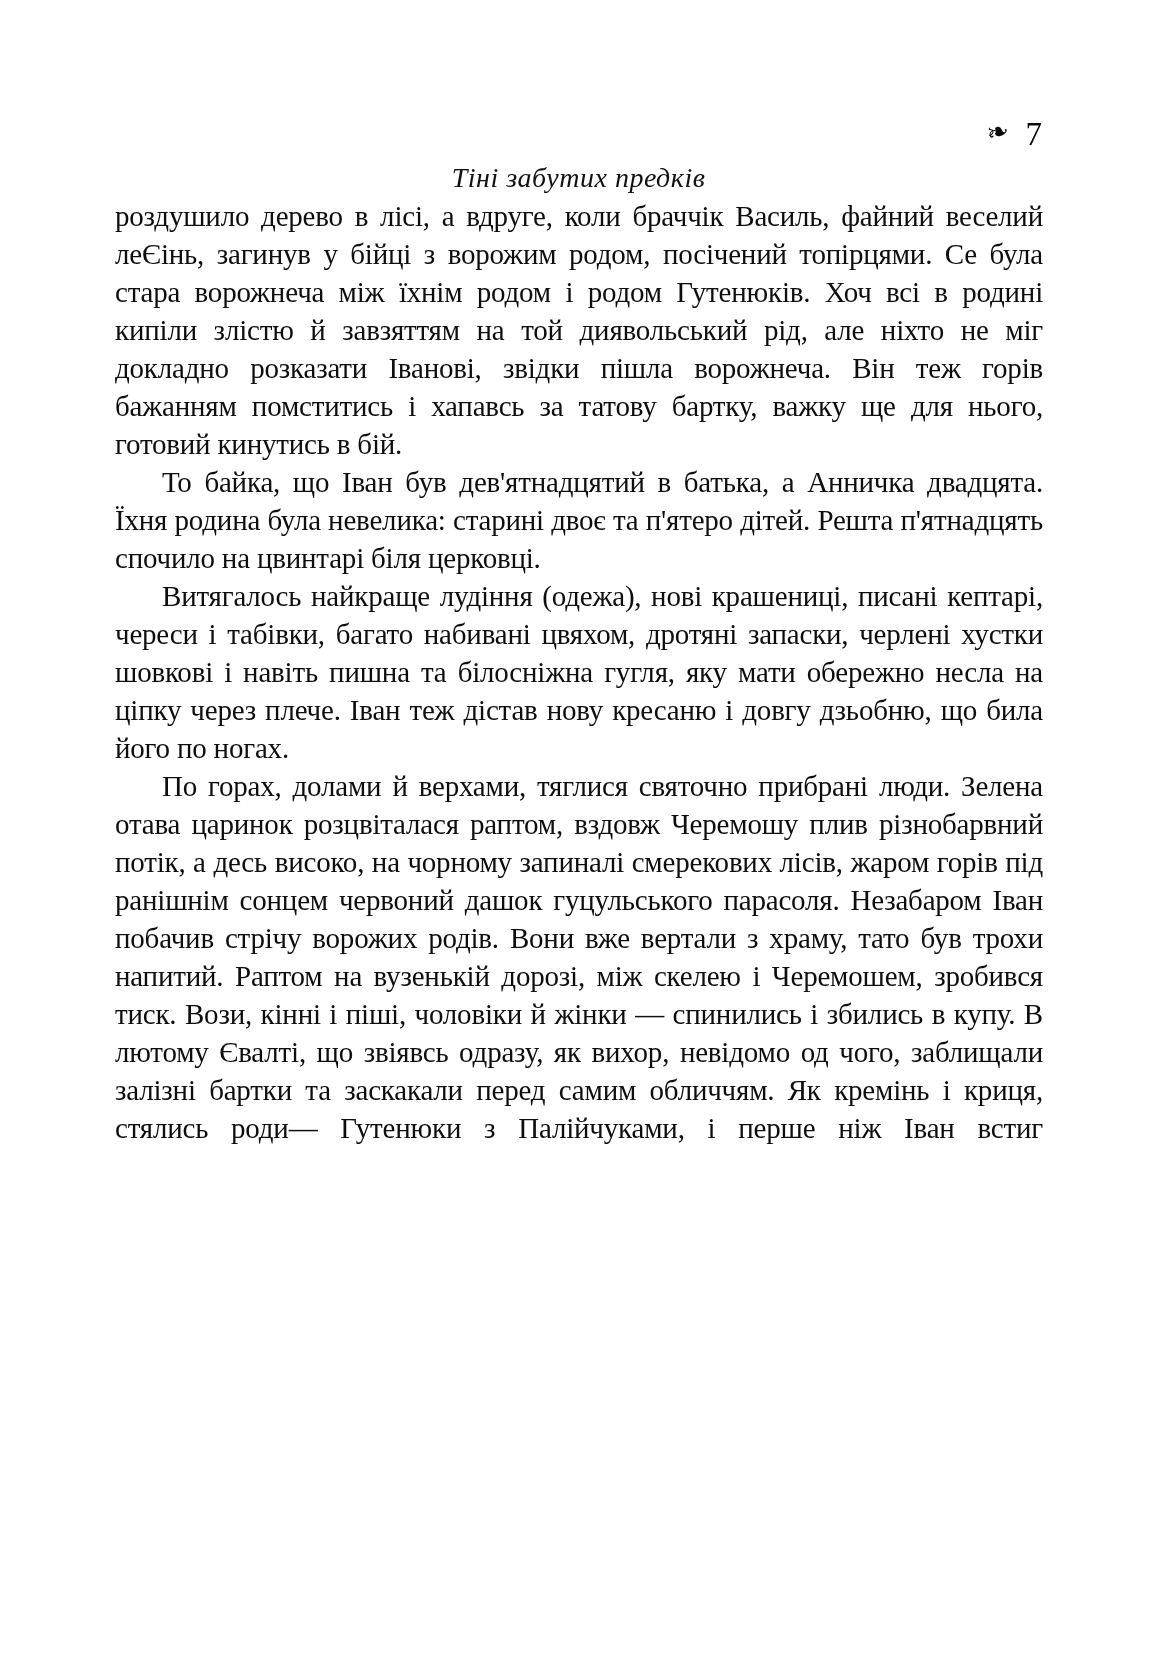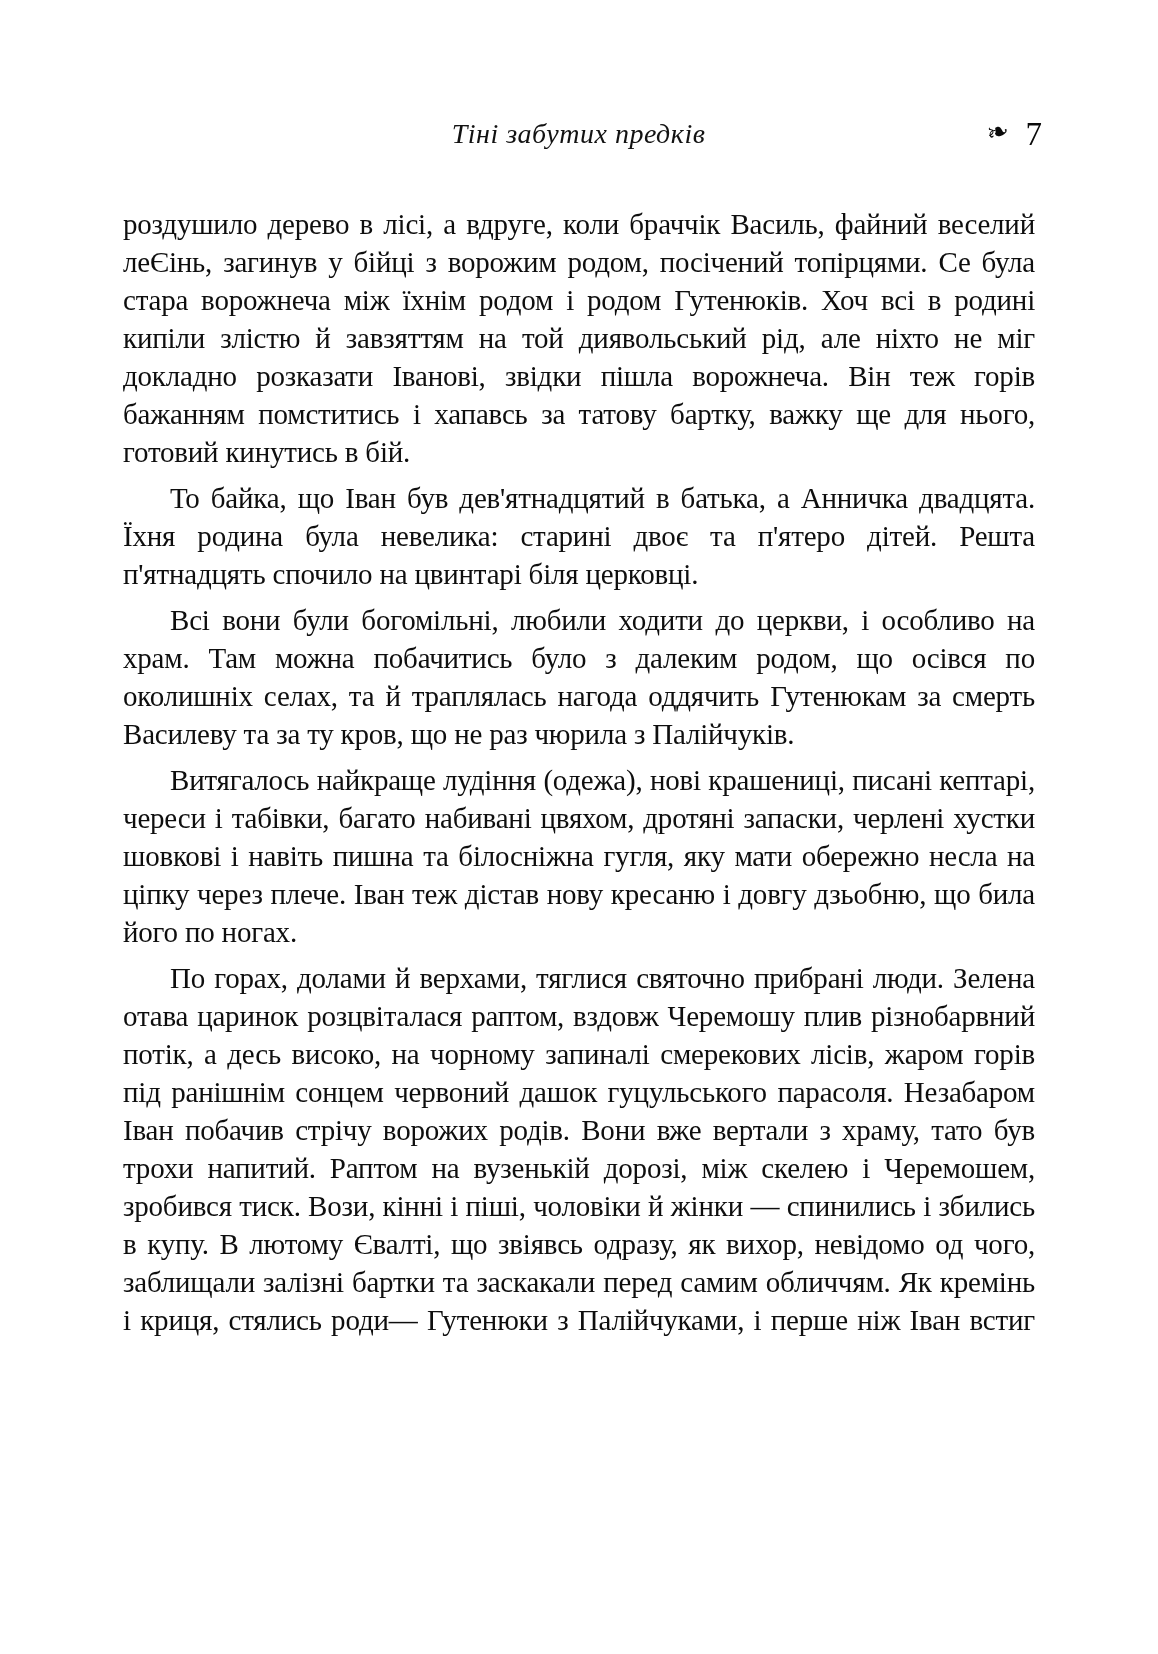--- a/index.html
+++ b/index.html
@@ -25,20 +25,21 @@
     right: 116px;
     height: 44px;
   }
   .header-title {
     text-align: center;
     font-style: italic;
     font-size: 28px;
     line-height: 40px;
     letter-spacing: 0.5px;
     color: #121212;
+    margin-top: 44px;
   }
   .header-right {
     position: absolute;
     right: 0;
     top: 0;
     height: 40px;
     display: flex;
     align-items: center;
     gap: 16px;
   }
@@ -59,21 +60,21 @@
     position: absolute;
     top: 197px;
     left: 115px;
     width: 928px;
     font-size: 29px;
     line-height: 38px;
     text-align: justify;
     letter-spacing: -0.2px;
   }
   .body-text p {
-    margin: 8px;
+    margin: 0;
     padding: 0;
     text-indent: 47px;
   }
   .body-text p.continuation {
     text-indent: 0;
   }
   .body-text p.runs-on {
     text-align-last: justify;
   }
 </style>
@@ -86,18 +87,17 @@
     <div class="header-title">Тіні забутих предків</div>
     <div class="header-right">
       <span class="fleuron">❧</span>
       <span class="page-num">7</span>
     </div>
   </header>
 
   <main class="body-text">
     <p class="continuation">роздушило дерево в лісі, а вдруге, коли браччік Василь, файний веселий леЄінь, загинув у бійці з ворожим родом, посічений топірцями. Се була стара ворожнеча між їхнім родом і родом Гутенюків. Хоч всі в родині кипіли злістю й завзяттям на той диявольський рід, але ніхто не міг докладно розказати Іванові, звідки пішла ворожнеча. Він теж горів бажанням помститись і хапавсь за татову бартку, важку ще для нього, готовий кинутись в бій.</p>
     <p>То байка, що Іван був дев'ятнадцятий в батька, а Анничка двадцята. Їхня родина була невелика: старині двоє та п'ятеро дітей. Решта п'ятнадцять спочило на цвинтарі біля церковці.</p>
-    <p>Всі вони були богомільні, любили ходити до церкви, і особливо на храм. Там можна побачитись було з далеким родом, що осівся по околишніх селах, та й траплялась нагода оддячить Гутенюкам за смерть Василеву та за ту кров, що не раз чюрила з Палійчуків.</p>
     <p>Витягалось найкраще лудіння (одежа), нові крашениці, писані кептарі, череси і табівки, багато набивані цвяхом, дротяні запаски, черлені хустки шовкові і навіть пишна та білосніжна гугля, яку мати обережно несла на ціпку через плече. Іван теж дістав нову кресаню і довгу дзьобню, що била його по ногах.</p>
     <p class="runs-on">По горах, долами й верхами, тяглися святочно прибрані люди. Зелена отава царинок розцвіталася раптом, вздовж Черемошу плив різнобарвний потік, а десь високо, на чорному запиналі смерекових лісів, жаром горів під ранішнім сонцем червоний дашок гуцульського парасоля. Незабаром Іван побачив стрічу ворожих родів. Вони вже вертали з храму, тато був трохи напитий. Раптом на вузенькій дорозі, між скелею і Черемошем, зробився тиск. Вози, кінні і піші, чоловіки й жінки — спинились і збились в купу. В лютому Євалті, що звіявсь одразу, як вихор, невідомо од чого, заблищали залізні бартки та заскакали перед самим обличчям. Як кремінь і криця, стялись роди— Гутенюки з Палійчуками, і перше ніж Іван встиг</p>
   </main>
 
 </div>
 
 </body></html>

